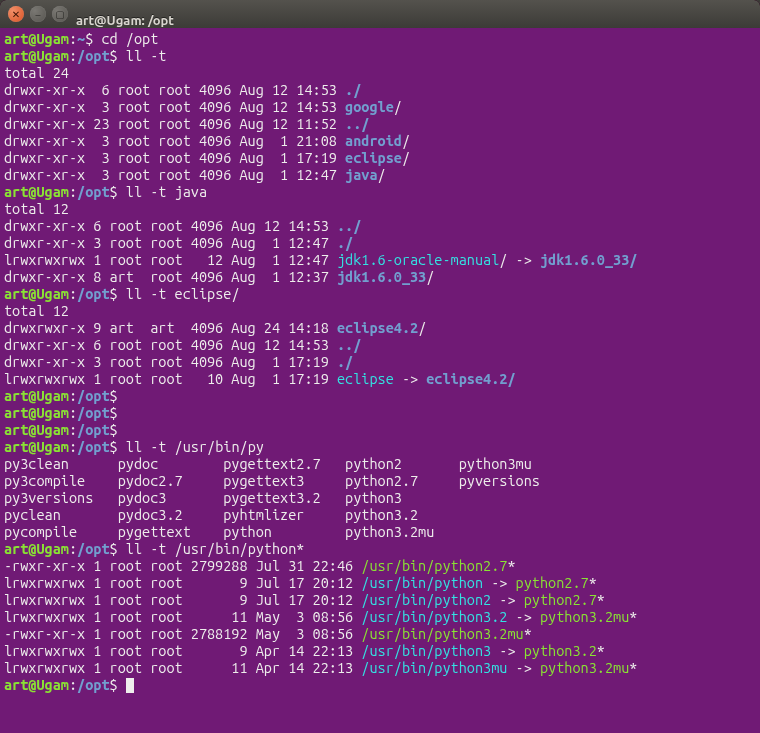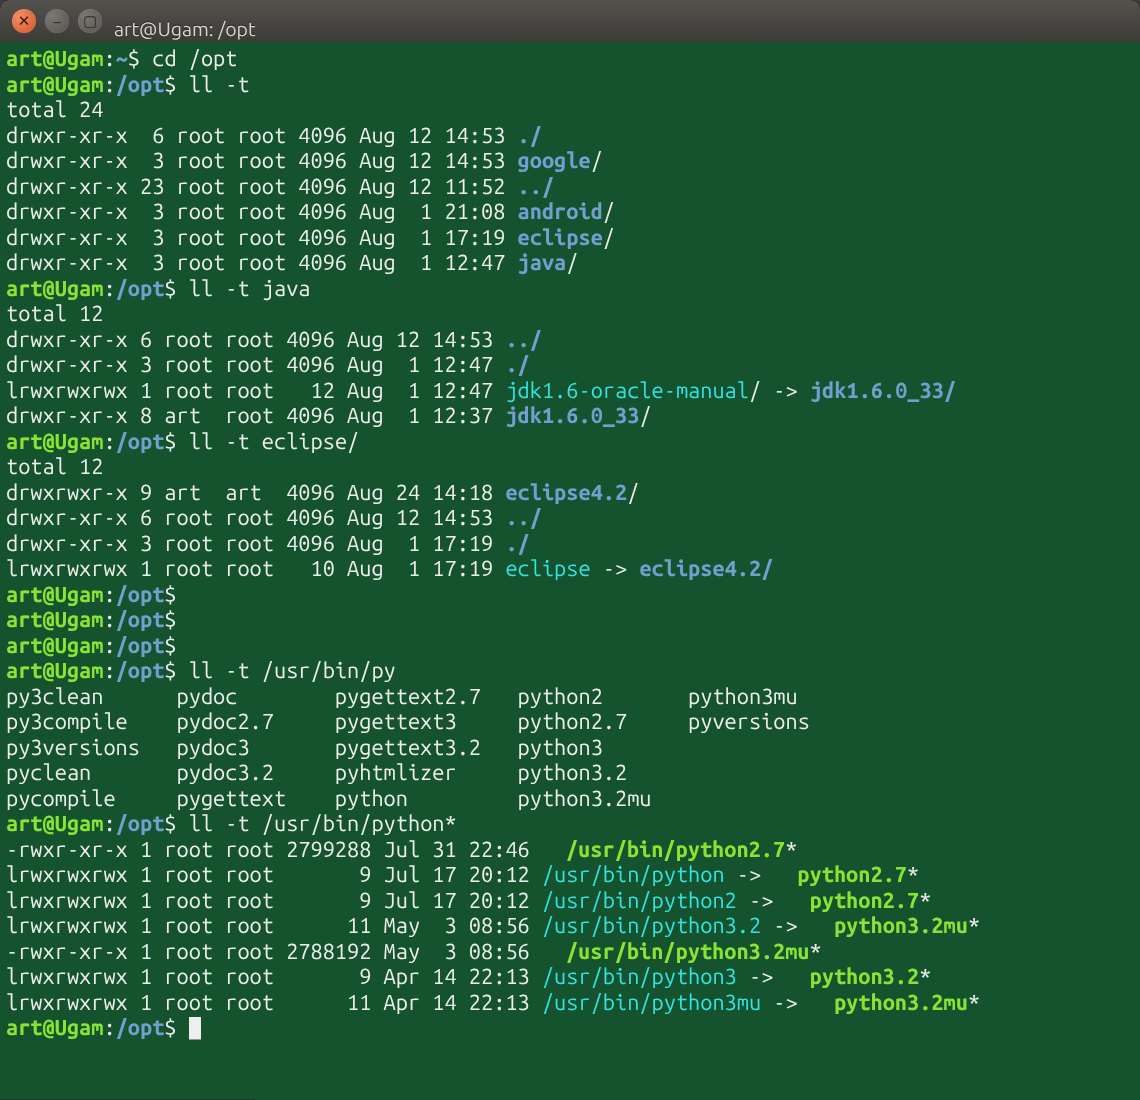--- a/index.html
+++ b/index.html
@@ -44,41 +44,41 @@
     color: #2a2926;
     box-shadow: inset 0 0 1px rgba(255,255,255,0.3);
   }
   .wbtn.close {
     background: radial-gradient(circle at 30% 30%, #f28f68, #d75224);
     color: #3a1203;
   }
   .title {
     color: #d9d6cf;
     font-size: 13px;
-    font-weight: normal;
+    font-weight: bold;
     text-shadow: 0 -1px 0 rgba(0,0,0,0.5);
     margin-top: 12px;
   }
   .terminal {
     flex: 1;
-    background: #14532d;
+    background: #701a75;
     padding: 2px 4px;
     font-family: "Ubuntu Mono", "DejaVu Sans Mono", monospace;
     font-size: 14.5px;
     line-height: 17px;
     color: #eeeeec;
     white-space: pre;
     overflow: hidden;
   }
   .line { display: block; }
   .user { color: #8ae234; font-weight: bold; }
   .path { color: #729fcf; font-weight: bold; }
   .dir  { color: #729fcf; font-weight: bold; }
   .link { color: #34e2e2; font-weight: normal; }
-  .exec { color: #8ae234; font-weight: bold; margin-left: 16px; }
+  .exec { color: #8ae234; font-weight: normal; }
   .cursor {
     display: inline-block;
     width: 8px;
     height: 15px;
     background: #eeeeec;
     vertical-align: text-bottom;
   }
 </style>
 </head>
 <body>

